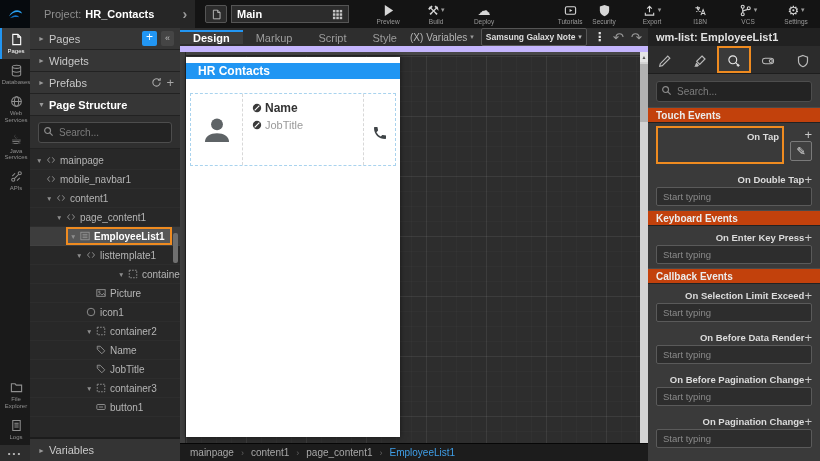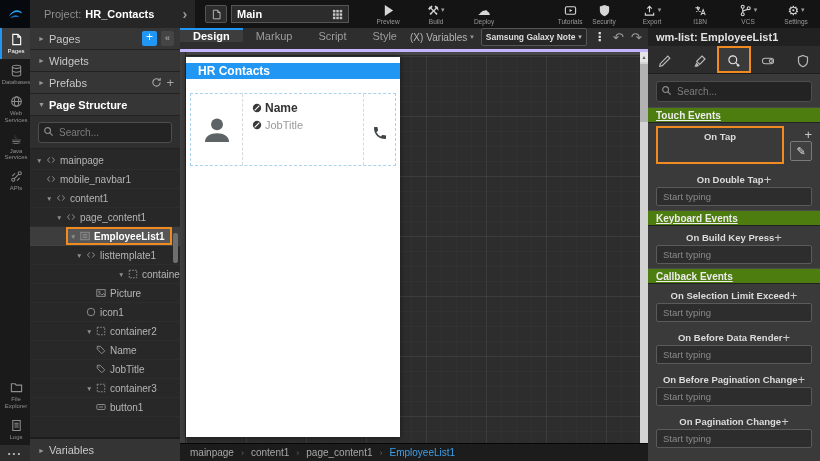--- a/index.html
+++ b/index.html
@@ -65,21 +65,21 @@
   .t-sel-wrap { display:inline-flex; align-items:center; height:18px; border:2px solid #ef8b20; background:#575757; padding:0 5px 0 2px; }
   .t-row.selected { background:#3d3d3d; }
   .t-row.selected .tlab { color:#fff; font-weight:bold; }
   .lp-scrollthumb { position:absolute; right:2px; top:84px; width:5px; height:30px; background:#6f6f6f; border-radius:2px; }
   .lp-vars { height:24px; flex:0 0 24px; background:#343434; border-top:2px solid #1c1c1c; display:flex; align-items:center; padding:0 8px; cursor:pointer; }
   .lp-vars .arr { width:11px; font-size:7px; color:#999; }
   .lp-vars .slab { color:#c9c9c9; }
 
   
   .center { position:absolute; top:28px; left:180px; right:172px; bottom:0; display:flex; flex-direction:column; }
-  .tabbar { height:24px; flex:0 0 24px; background:#2e2e2e; border-bottom:3px solid #c4b5fd; display:flex; align-items:flex-start; }
+  .tabbar { height:24px; flex:0 0 24px; background:#2e2e2e; border-bottom:6px solid #c4b5fd; display:flex; align-items:center; }
   .ed-tab { display:flex; align-items:center; padding:0 13px; color:#9c9c9c; font-size:11px; border-top:2px solid transparent; cursor:pointer; }
   .ed-tab.active { background:#3d3d3d; color:#fff; font-weight:bold; border-top:2px solid #2296f3; }
   .tb-right { margin-left:auto; display:flex; align-items:center; gap:7px; padding-right:5px; }
   .vars-dd { display:flex; align-items:center; gap:3px; color:#b5b5b5; font-size:10px; cursor:pointer; white-space:nowrap; }
   .vars-dd .caret { font-size:7px; color:#999; }
   .dev-select { width:106px; height:18px; background:#262626; border:1px solid #555; border-radius:2px; display:flex; align-items:center; padding:0 4px; cursor:pointer; }
   .dev-select .lbl { flex:1; color:#ddd; font-size:8.5px; font-weight:bold; white-space:nowrap; overflow:hidden; }
   .dev-select .caret { font-size:7px; color:#bbb; }
   .vdots { color:#e3e3e3; font-size:12px; font-weight:bold; cursor:pointer; }
   .histbtn { color:#9a9a9a; font-size:13px; cursor:pointer; }
@@ -118,23 +118,23 @@
 
   
   .rightpanel { position:absolute; top:28px; right:0; bottom:0; width:172px; background:#3a3a3a; display:flex; flex-direction:column; z-index:8; }
   .rp-title { height:18px; flex:0 0 18px; background:#212121; display:flex; align-items:center; padding:0 8px; color:#e2e2e2; font-weight:bold; font-size:11px; }
   .rp-tabs { height:28px; flex:0 0 28px; background:#2c2c2c; border-bottom:1px solid #1e1e1e; display:flex; }
   .rp-tab { flex:1; display:flex; align-items:center; justify-content:center; color:#b9b9b9; font-size:14px; border-top:2px solid transparent; cursor:pointer; }
   .rp-tab.active { background:#3a3a3a; color:#e8e8e8; border-top:2px solid #2296f3; }
   .rp-tab.highlighted { outline:2px solid #ef8b20; outline-offset:-2px; }
   .rp-search { padding:7px 8px 5px; flex:0 0 auto; }
   .rp-groups { flex:1; overflow:hidden; }
-  .grp-hdr { height:16px; background:#4d7c0f; border-top:1px solid #4a4a4a; border-bottom:1px solid #222; display:flex; align-items:center; padding:0 8px; color:#ececec; font-size:10px; font-weight:bold;text-decoration:underline; }
+  .grp-hdr { height:16px; background:#c2410c; border-top:1px solid #4a4a4a; border-bottom:1px solid #222; display:flex; align-items:center; padding:0 8px; color:#ececec; font-size:10px; font-weight:bold; }
   .evt { padding:4px 8px 4px; }
-  .evt-lblrow { height:15px; display:flex; align-items:center; justify-content:center; }
+  .evt-lblrow { height:15px; display:flex; align-items:center; justify-content:flex-end; }
   .evt-lbl { color:#dcdcdc; font-size:9.5px; font-weight:bold; }
   .evt-plus { color:#c8c8c8; font-size:13px; font-weight:400; cursor:pointer; line-height:1; }
   .evt-input { width:100%; height:19px; background:#2d2d2d; border:1px solid #5a5a5a; border-radius:2px; color:#bdbdbd; font-size:9.5px; padding:0 6px; outline:none; font-family:inherit; }
   .evt-input::placeholder { color:#8a8a8a; }
   .evt.special { display:flex; align-items:stretch; gap:4px; padding-top:3px; }
   .evt-orange { border:2px solid #ef8b20; padding:1px 3px 3px; flex:1; }
   .evt-orange .evt-lblrow { height:14px; }
   .evt-orange .evt-input { color:#3f9fe8; }
   .evt-side { width:24px; flex:0 0 24px; display:flex; flex-direction:column; align-items:flex-end; justify-content:space-between; padding:2px 0 3px; }
   .edit-btn { width:22px; height:20px; border:1px solid #7a7a7a; border-radius:2px; background:#404040; color:#ddd; display:flex; align-items:center; justify-content:center; font-size:11px; cursor:pointer; }
@@ -696,21 +696,21 @@
             <span class="evt-plus">+</span>
             <span class="edit-btn">✎</span>
           </div>
         </div>
         <div class="evt"><div class="evt-lblrow">
             <span class="evt-lbl">On Double Tap</span>
             <span class="evt-plus">+</span>
           </div><input class="evt-input" type="text" placeholder="Start typing" style=""></div>
         <div class="grp-hdr">Keyboard Events</div>
         <div class="evt"><div class="evt-lblrow">
-            <span class="evt-lbl">On Build Key Press</span>
+            <span class="evt-lbl">On Enter Key Press</span>
             <span class="evt-plus">+</span>
           </div><input class="evt-input" type="text" placeholder="Start typing" style=""></div>
         <div class="grp-hdr">Callback Events</div>
         <div class="evt"><div class="evt-lblrow">
             <span class="evt-lbl">On Selection Limit Exceed</span>
             <span class="evt-plus">+</span>
           </div><input class="evt-input" type="text" placeholder="Start typing" style=""></div>
         <div class="evt"><div class="evt-lblrow">
             <span class="evt-lbl">On Before Data Render</span>
             <span class="evt-plus">+</span>

